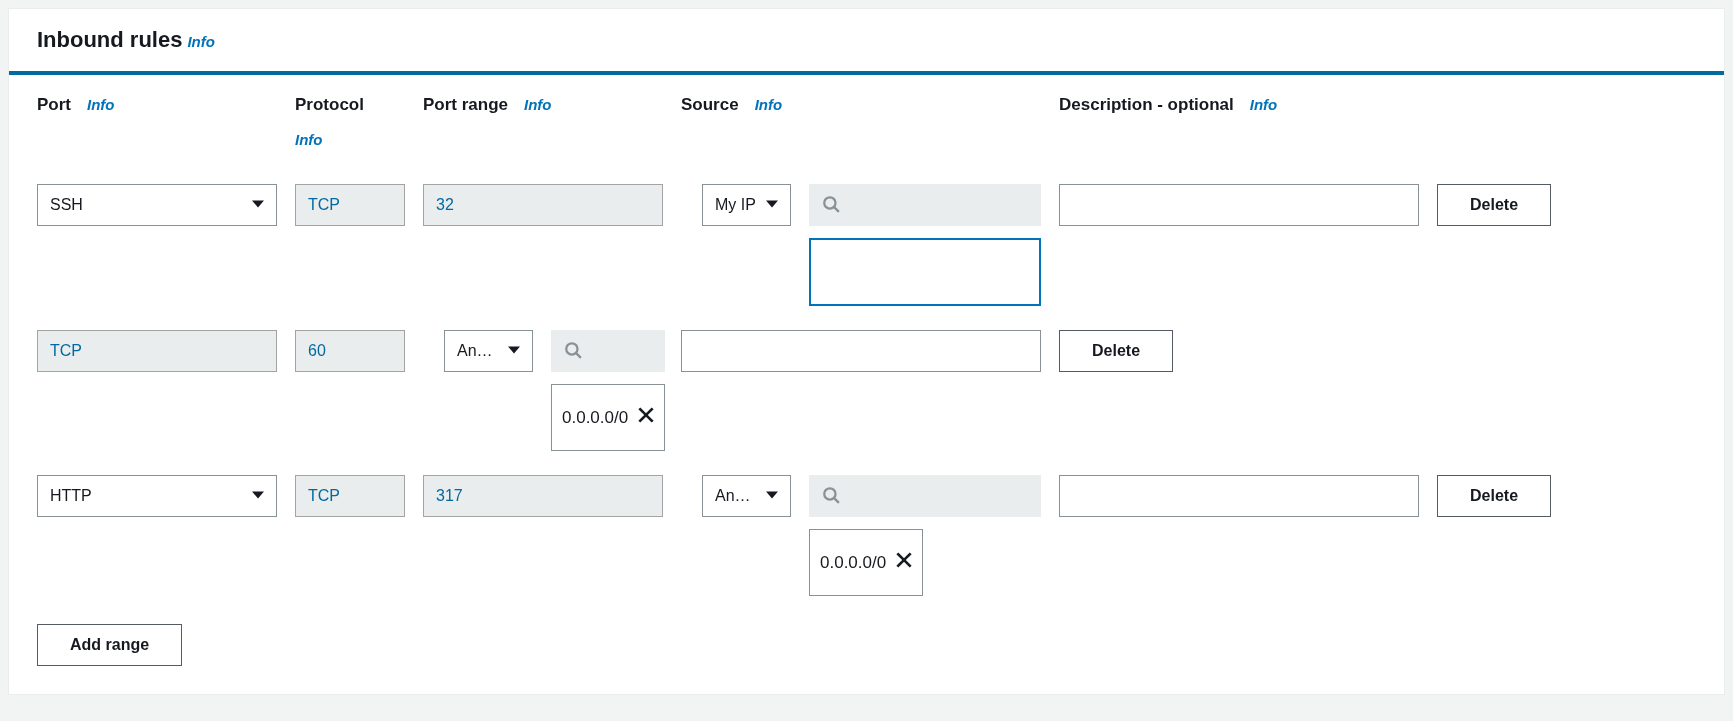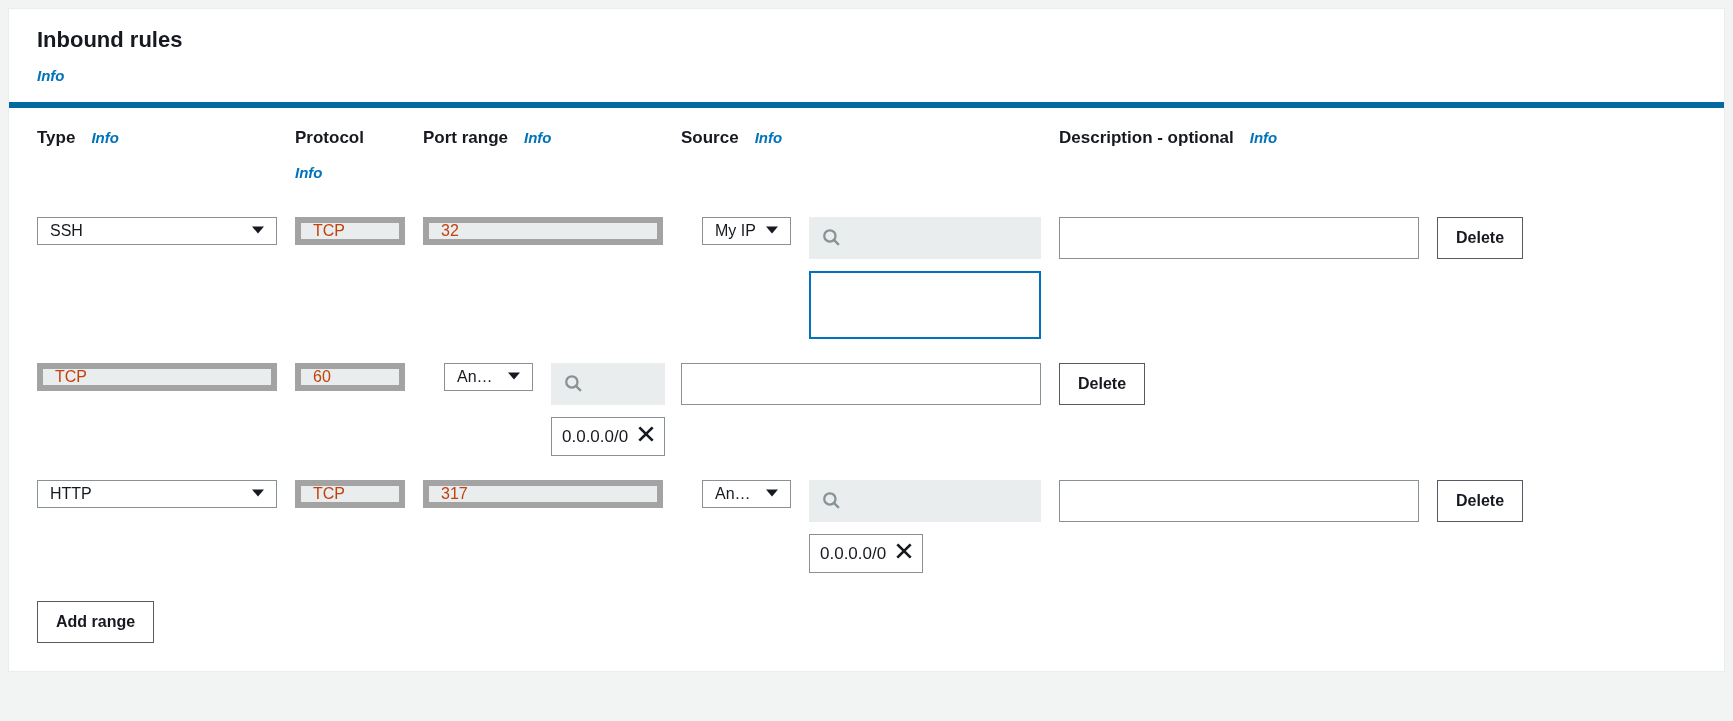--- a/index.html
+++ b/index.html
@@ -9,25 +9,24 @@
       color: #16191f;
       font-size: 14px;
     }
     .panel {
       margin: 8px;
       border: 1px solid #eaeded;
       background: #fff;
     }
     .panel-header {
       padding: 18px 28px;
-      border-bottom: 6px solid #0369a1;
+      border-bottom: 4px solid #0369a1;
       display: flex;
       align-items: baseline;
-      gap: 14px;
-      flex-direction: column;
+      gap: 5px;
     }
     .panel-title {
       font-size: 22px;
       font-weight: 700;
       color: #16191f;
     }
     .info-link {
       color: #0073bb;
       font-size: 15px;
       font-weight: 700;
@@ -58,34 +57,34 @@
       display: grid;
       grid-template-columns: 240px 110px 240px 360px 360px auto;
       gap: 18px;
       margin-bottom: 24px;
       align-items: start;
     }
     .select-box,
     .input-box,
     .disabled-box,
     .small-select {
-      height: 28px;
+      height: 42px;
       border: 1px solid #879196;
       background: #fff;
       font-size: 16px;
       color: #16191f;
       padding: 0 12px;
       display: flex;
       align-items: center;
       justify-content: space-between;
     }
     .disabled-box {
       background: #eaeded;
-      border: 6px solid #a3a3a3;
-      color: #c2410c;
+      border: 1px solid #a3a3a3;
+      color: #0369a1;
     }
     .source-cell {
       display: flex;
       gap: 18px;
       align-items: flex-start;
       flex-direction: row;
     }
     .source-left {
       width: 110px;
       flex-shrink: 0;
@@ -113,21 +112,21 @@
       background: #fff;
       min-height: 50px;
       padding: 10px;
       display: flex;
       align-items: center;
       gap: 8px;
     }
     .token-box.empty { min-height: 68px; }
     .token {
       border: 1px solid #879196;
-      padding: 8px 10px;
+      padding: 22px 10px;
       display: flex;
       align-items: center;
       gap: 10px;
       font-size: 17px;
       color: #16191f;
       background: #fff;
     }
     .token .x-icon svg { width: 16px; height: 16px; }
     .desc-input {
       height: 42px;
@@ -135,21 +134,21 @@
       background: #fff;
       width: 100%;
     }
     .btn {
       height: 42px;
       border: 1px solid #545b64;
       background: #fff;
       color: #16191f;
       font-size: 16px;
       font-weight: 700;
-      padding: 0 18px;
+      padding: 0 32px;
       cursor: pointer;
       display: inline-flex;
       align-items: center;
       justify-content: center;
     }
     .caret-down svg { width: 12px; height: 12px; }
     .add-rule-row { margin-top: 28px; }
   </style>
 </head>
 <body>
@@ -157,21 +156,21 @@
 <div class="panel">
   <div class="panel-header">
     <span class="panel-title">Inbound rules</span>
     <span class="info-link">Info</span>
   </div>
 
   <div class="panel-body">
 
     <div class="cols-header">
       <div class="col-label">
-        <span>Type</span>
+        <span>Port</span>
         <span class="info-link">Info</span>
       </div>
       <div class="col-label">
         <span>Protocol</span>
         <span class="info-link">Info</span>
       </div>
       <div class="col-label">
         <span>Port range</span>
         <span class="info-link">Info</span>
       </div>

